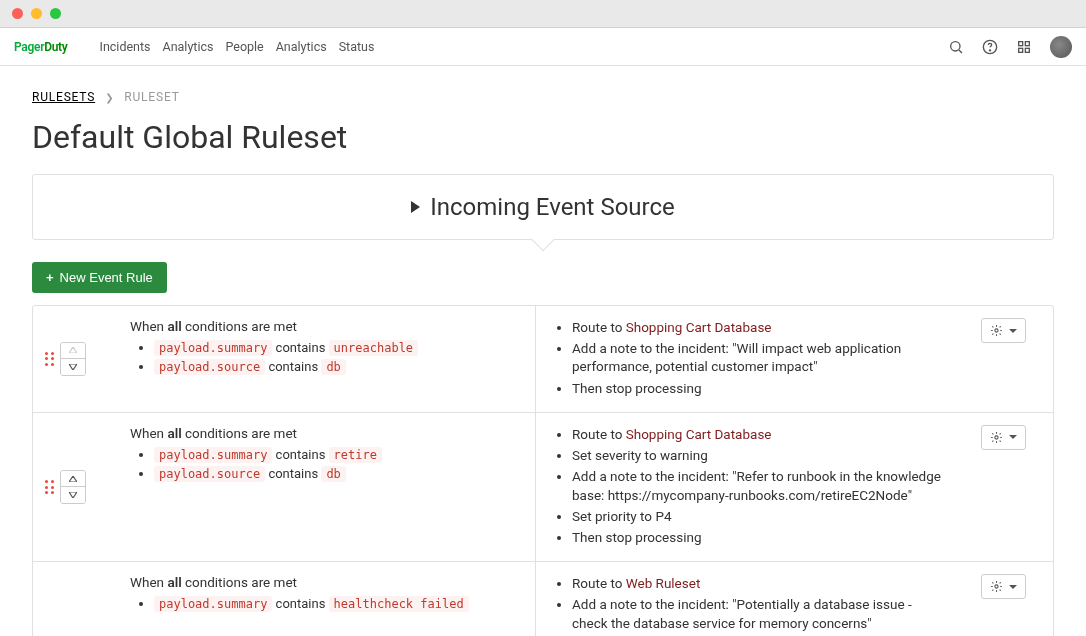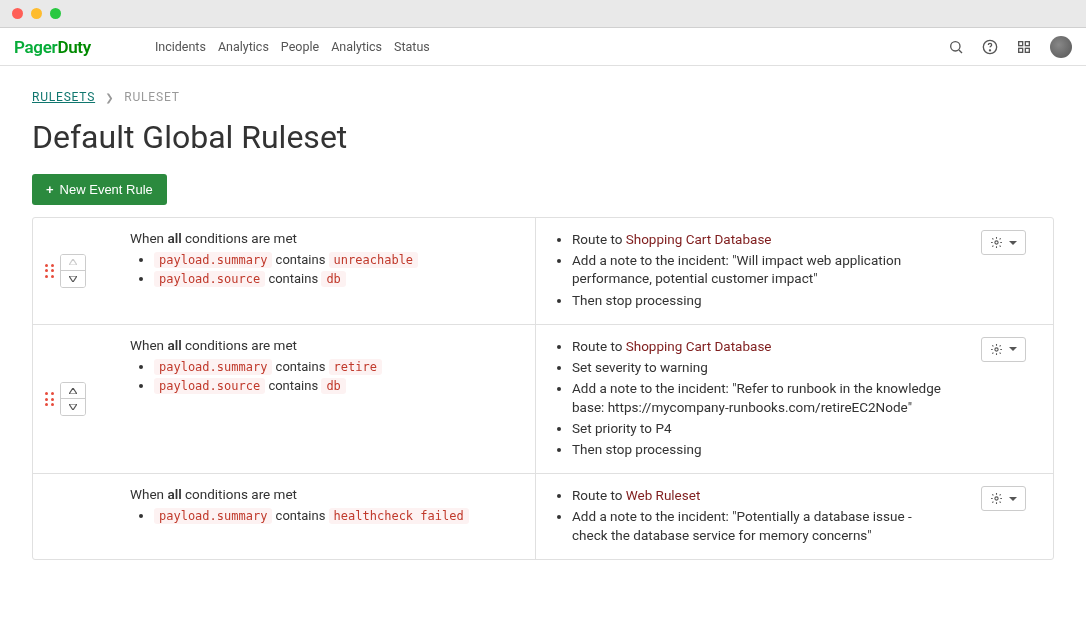--- a/index.html
+++ b/index.html
@@ -7,33 +7,33 @@
 
 
 .browser-chrome { background: #e9e9e9; height: 28px; display: flex; align-items: center; padding: 0 12px; gap: 8px; border-bottom: 1px solid #d0d0d0; }
 .traffic-light { width: 11px; height: 11px; border-radius: 50%; }
 .tl-red { background: #ff5f57; }
 .tl-yellow { background: #febc2e; }
 .tl-green { background: #28c840; }
 
 
 .topnav { display: flex; align-items: center; height: 38px; border-bottom: 1px solid #e0e0e0; padding: 0 14px; }
-.brand { font-weight: 600; font-size: 17px; color: #06ac38; margin-right: 64px; letter-spacing: -0.3px; }
+.brand { font-weight: 600; font-size: 12px; color: #06ac38; margin-right: 32px; letter-spacing: -0.3px; }
 .brand .duty { color: #008a00; }
 .nav-links { display: flex; gap: 12px; text-align: center; }
 .nav-links a { color: #555; font-size: 12.5px; text-decoration: none; }
 .nav-right { margin-left: auto; display: flex; align-items: center; gap: 18px; }
 .nav-icon { width: 16px; height: 16px; color: #555; display: flex; align-items: center; justify-content: center; }
 .nav-icon svg { width: 16px; height: 16px; }
 .avatar-circle { width: 22px; height: 22px; border-radius: 50%; background: radial-gradient(circle at 40% 40%, #888, #555); }
 
 
 .page { padding: 24px 32px; }
 .breadcrumb { font-size: 12px; display: flex; align-items: center; gap: 10px; margin-bottom: 14px; letter-spacing: 0.8px; }
-.breadcrumb a { color: #0f766e; }
+.breadcrumb a { color: #000000; }
 .breadcrumb .chev { color: #999; font-size: 10px; }
 .breadcrumb .current { color: #999; }
 
 h1.page-title { font-size: 32px; font-weight: 400; color: #333; margin-bottom: 18px; }
 
 .event-source-box { border: 1px solid #e0e0e0; border-radius: 3px; padding: 18px; text-align: center; position: relative; margin-bottom: 22px; }
 .event-source-box .title { font-size: 24px; font-weight: 400; color: #333; display: inline-flex; align-items: center; gap: 10px; }
 .event-source-box .tri { display:inline-block; width:0; height:0; border-left:9px solid #333; border-top:6px solid transparent; border-bottom:6px solid transparent; }
 .event-source-box .notch { position: absolute; bottom: -9px; left: 50%; transform: translateX(-50%) rotate(45deg); width: 16px; height: 16px; background: #fff; border-right: 1px solid #e0e0e0; border-bottom: 1px solid #e0e0e0; }
 
@@ -128,20 +128,27 @@
 <div class="page">
 
   <div class="breadcrumb">
     <a href="#">RULESETS</a>
     <span class="chev">❯</span>
     <span class="current">RULESET</span>
   </div>
 
   <h1 class="page-title">Default Global Ruleset</h1>
 
+  <div class="event-source-box">
+    <div class="title">
+      <span class="tri"></span>
+      <span>Incoming Event Source</span>
+    </div>
+    <div class="notch"></div>
+  </div>
 
   <button class="new-rule-btn">
     <span class="plus">+</span>
     <span>New Event Rule</span>
   </button>
 
   <div class="rules-table">
 
 
     <div id="rules-body">

